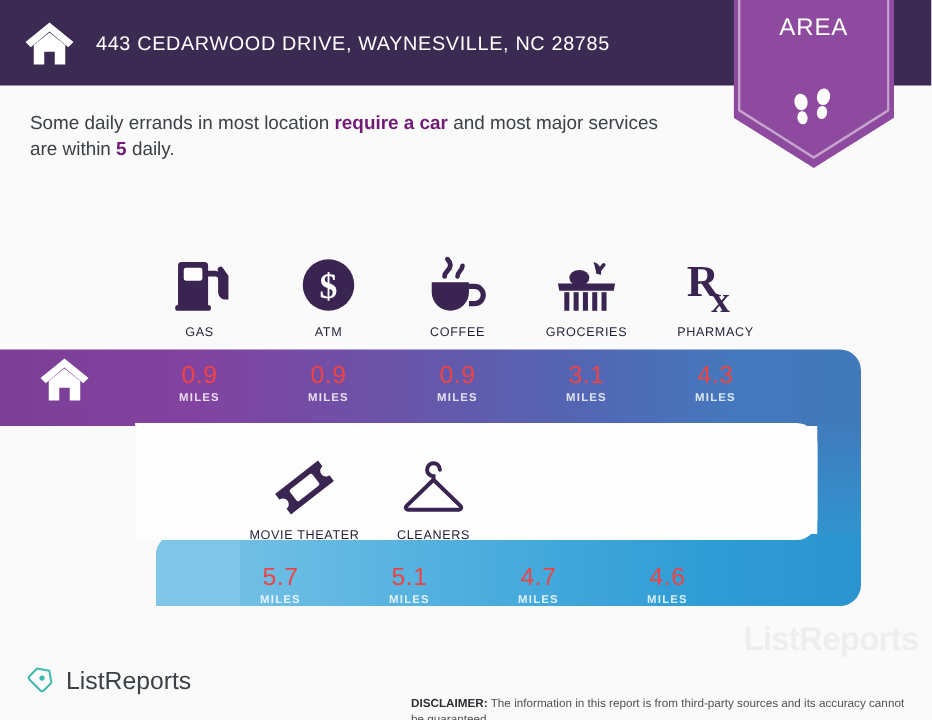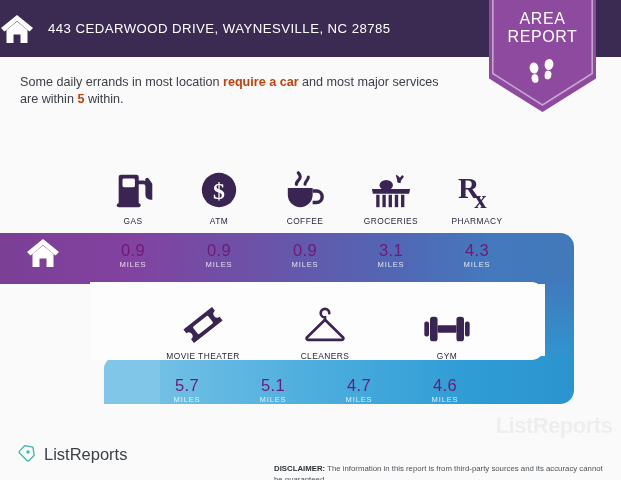--- a/index.html
+++ b/index.html
@@ -15,40 +15,41 @@
   .header {
     position: absolute;
     left: 0; top: 0;
     width: 621px; height: 57px;
     background: #3b2a52;
   }
   .header-inner {
     display: flex;
     align-items: center;
     height: 57px;
+    padding-left: 16px;
   }
   .home-icon-hdr { width: 34px; height: 30px; flex: 0 0 auto; }
   .addr {
     margin-left: 14px;
     color: #ffffff;
     font-size: 13.2px;
     letter-spacing: 0.45px;
     white-space: nowrap;
   }
 
   
   .intro {
     position: absolute;
     left: 20px; top: 74px;
     width: 420px;
     font-size: 12.6px;
     line-height: 17px;
     color: #3c4148;
   }
-  .accent { color: #c2410c; font-weight: bold; }
+  .accent { color: #701a75; font-weight: bold; }
 
   
   .badge {
     position: absolute;
     left: 489px; top: -12px;
     width: 107px; height: 124px;
     background: #8e4a9e;
     clip-path: polygon(0 0, 100% 0, 100% 73%, 50% 100%, 0 73%);
     z-index: 5;
   }
@@ -78,21 +79,21 @@
     z-index: 7;
   }
 
   
   .iconrow {
     position: absolute;
     display: flex;
     z-index: 3;
   }
   #iconrow1 { left: 90px; top: 160px; width: 430px; height: 66px; }
-  #iconrow2 { left: 160px; top: 297px; width: 360px; height: 64px; gap: 36px; }
+  #iconrow2 { left: 160px; top: 297px; width: 360px; height: 64px; }
 
   .icell {
     width: 86px;
     display: flex;
     flex-direction: column;
     align-items: center;
     justify-content: flex-end;
   }
   .icell .glyph {
     height: 46px;
@@ -137,29 +138,29 @@
   #valrow1 { left: 90px; top: 233px; width: 430px; height: 44px; }
   #valrow2 { left: 144px; top: 368px; width: 360px; height: 44px; }
   .vcell {
     width: 86px;
     display: flex;
     flex-direction: column;
     align-items: center;
     justify-content: center;
   }
   .vcell .num {
-    color: #701a75;
+    color: #ef4444;
     font-size: 16.5px;
     line-height: 18px;
     letter-spacing: 0.3px;
   }
   .vcell .unit {
     color: rgba(255,255,255,0.82);
     font-size: 7.6px;
-    font-weight: normal;
+    font-weight: bold;
     letter-spacing: 0.8px;
     margin-top: 1px;
   }
 
   
   .house-cell {
     position: absolute;
     left: 26px; top: 238px;
     z-index: 4;
   }
@@ -211,32 +212,31 @@
       <svg viewBox="0 0 34 30" width="34" height="30">
         <path d="M17 1 L33 14 L29.5 17.5 L17 7 L4.5 17.5 L1 14 Z" fill="#ffffff"></path>
         <path d="M6.5 16 L17 7.6 L27.5 16 L27.5 29 L20.5 29 L20.5 20.5 L13.5 20.5 L13.5 29 L6.5 29 Z" fill="#ffffff"></path>
       </svg>
     </span>
     <span class="addr">443 CEDARWOOD DRIVE, WAYNESVILLE, NC 28785</span>
   </div>
 </div>
 
 <div class="intro">
-  <span>Some daily errands in most location </span><span class="accent">require a car</span><span> and most major services are within </span><span class="accent">5</span><span> within.</span>
+  <span>Some daily errands in most location </span><span class="accent">require a car</span><span> and most major services are within </span><span class="accent">5</span><span> daily.</span>
 </div>
 
 <div class="badge"></div>
 <div class="badge-frame">
   <svg viewBox="0 0 101 118" width="101" height="118">
     <path d="M0.8 0 L0.8 85.5 L50.5 117 L100.2 85.5 L100.2 0" fill="none" stroke="rgba(255,255,255,0.5)" stroke-width="1.6"></path>
   </svg>
 </div>
 <div class="badge-text">
   <div>AREA</div>
-  <div>REPORT</div>
 </div>
 <div class="feet">
   <svg viewBox="0 0 40 30" width="40" height="30">
     <ellipse cx="11" cy="10" rx="4.4" ry="5.6" fill="#fff" transform="rotate(-10 11 10)"></ellipse>
     <ellipse cx="12" cy="20.5" rx="3.4" ry="4.4" fill="#fff" transform="rotate(-10 12 20.5)"></ellipse>
     <ellipse cx="26" cy="6.5" rx="4.4" ry="5.6" fill="#fff" transform="rotate(10 26 6.5)"></ellipse>
     <ellipse cx="25" cy="17" rx="3.4" ry="4.4" fill="#fff" transform="rotate(10 25 17)"></ellipse>
   </svg>
 </div>
 
@@ -381,32 +381,20 @@
   </div>
   <div class="icell">
     <span class="glyph">
       <svg viewBox="0 0 48 42" width="46" height="40">
         <path d="M24 15 v-3 a4.5 4.5 0 1 1 4.5 -4.5" fill="none" stroke="#3a2452" stroke-width="2.8" stroke-linecap="round"></path>
         <path d="M24 14.5 L5 33 a1.6 1.6 0 0 0 1.2 2.6 h35.6 a1.6 1.6 0 0 0 1.2 -2.6 z" fill="none" stroke="#3a2452" stroke-width="2.8" stroke-linejoin="round"></path>
       </svg>
     </span>
     <span class="cap">CLEANERS</span>
   </div>
-  <div class="icell">
-    <span class="glyph">
-      <svg viewBox="0 0 50 36" width="48" height="34">
-        <rect x="1" y="10" width="5" height="16" rx="2.2" fill="#3a2452"></rect>
-        <rect x="7" y="5" width="8" height="26" rx="3" fill="#3a2452"></rect>
-        <rect x="15" y="14" width="20" height="8" rx="1" fill="#3a2452"></rect>
-        <rect x="35" y="5" width="8" height="26" rx="3" fill="#3a2452"></rect>
-        <rect x="44" y="10" width="5" height="16" rx="2.2" fill="#3a2452"></rect>
-      </svg>
-    </span>
-    <span class="cap">GYM</span>
-  </div>
 </div>
 
 <div class="valrow" id="valrow2">
   <div class="vcell">
     <span class="num">5.7</span>
     <span class="unit">MILES</span>
   </div>
   <div class="vcell">
     <span class="num">5.1</span>
     <span class="unit">MILES</span>

